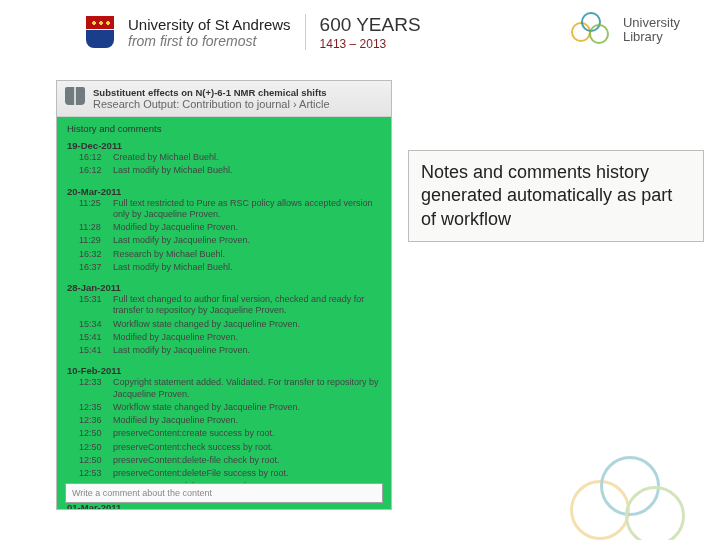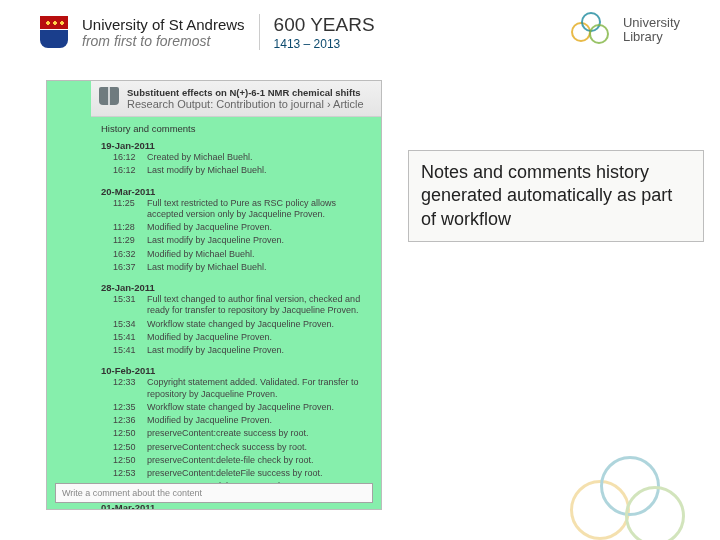--- a/index.html
+++ b/index.html
@@ -9,64 +9,64 @@
     background: #fff;
     font-family: Arial, Helvetica, sans-serif;
     position: relative;
     overflow: hidden;
   }
   .header {
     display: flex;
     align-items: center;
     padding: 14px 40px 10px 40px;
     gap: 14px;
+    margin-left: 46px;
   }
   .crest {
     width: 28px; height: 32px;
     background: linear-gradient(#b80e0e 0 40%, #fff 40% 45%, #1a3e8c 45% 100%);
     border-radius: 0 0 8px 8px;
     position: relative;
   }
   .crest::before {
     content: ""; position: absolute; top: 3px; left: 3px;
     width: 22px; height: 8px;
     background: radial-gradient(circle at 5px 4px, #ffd24a 2px, transparent 2px),
                 radial-gradient(circle at 12px 4px, #ffd24a 2px, transparent 2px),
                 radial-gradient(circle at 19px 4px, #ffd24a 2px, transparent 2px);
   }
   .uni-name { font-size: 15px; color: #222; }
   .uni-tag  { font-size: 14px; color: #777; font-style: italic; }
   .vrule { width: 1px; height: 36px; background: #ccc; }
   .years { font-size: 19px; color: #333; line-height: 1.2; }
-  .years-sub { font-size: 12px; color: #0c4a6e; }
+  .years-sub { font-size: 12px; color: #7f1d1d; }
   .lib-logo {
     position: absolute; right: 40px; top: 12px;
     display: flex; align-items: center; gap: 8px;
   }
   .rings {
     width: 44px; height: 36px; position: relative;
   }
   .rings span {
     position: absolute; width: 20px; height: 20px; border-radius: 50%;
     border: 2px solid; opacity: .8;
   }
   .rings .r1 { border-color: #e2a91a; left: 0; top: 10px; }
   .rings .r2 { border-color: #1d8a9e; left: 10px; top: 0; }
   .rings .r3 { border-color: #7fb441; left: 18px; top: 12px; }
   .lib-text { font-size: 13px; color: #555; line-height: 1.1; }
 
   
   .panel {
-    position: absolute; left: 46px; top: 80px;
+    position: absolute; left: 56px; top: 80px;
     width: 336px; height: 430px;
     border: 1px solid #bcbcbc;
-    background: #86efac;
+    background: #22c55e;
     font-size: 9px; color: #333;
     overflow: hidden;
-    padding-left: 44px;
   }
   .panel-head {
     background: linear-gradient(#f1f1f1,#e4e4e4);
     padding: 6px 8px;
     display: flex; gap: 8px; align-items: flex-start;
     border-bottom: 1px solid #cfcfcf;
   }
   .book-icon {
     width: 20px; height: 18px; background: #6f7b7f;
     border-radius: 2px 2px 4px 4px; position: relative;
@@ -141,21 +141,21 @@
   <div class="panel-head">
     <div class="book-icon"></div>
     <div>
       <div class="p-title">Substituent effects on N(+)-6-1 NMR chemical shifts</div>
       <div class="p-sub">Research Output: Contribution to journal › Article</div>
     </div>
   </div>
   <div class="section-title">History and comments</div>
   <div id="days-container">
       <div class="day-block">
-        <div class="day-date">19-Jan-2011</div>
+        <div class="day-date">19-Dec-2011</div>
         <div class="entry">
           <div class="t">16:12</div>
           <div class="d">Created by Michael Buehl.</div>
         </div>
         <div class="entry">
           <div class="t">16:12</div>
           <div class="d">Last modify by Michael Buehl.</div>
         </div>
       </div>
       <div class="day-block">
@@ -167,21 +167,21 @@
         <div class="entry">
           <div class="t">11:28</div>
           <div class="d">Modified by Jacqueline Proven.</div>
         </div>
         <div class="entry">
           <div class="t">11:29</div>
           <div class="d">Last modify by Jacqueline Proven.</div>
         </div>
         <div class="entry">
           <div class="t">16:32</div>
-          <div class="d">Modified by Michael Buehl.</div>
+          <div class="d">Research by Michael Buehl.</div>
         </div>
         <div class="entry">
           <div class="t">16:37</div>
           <div class="d">Last modify by Michael Buehl.</div>
         </div>
       </div>
       <div class="day-block">
         <div class="day-date">28-Jan-2011</div>
         <div class="entry">
           <div class="t">15:31</div>

